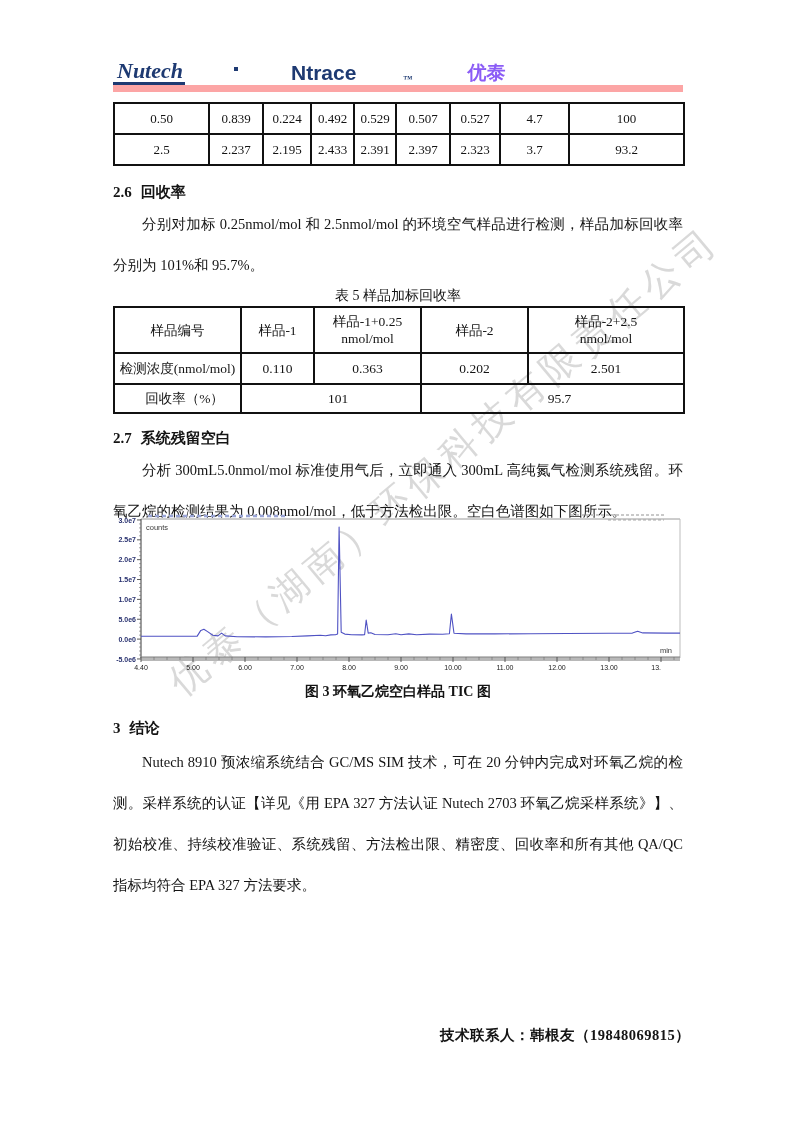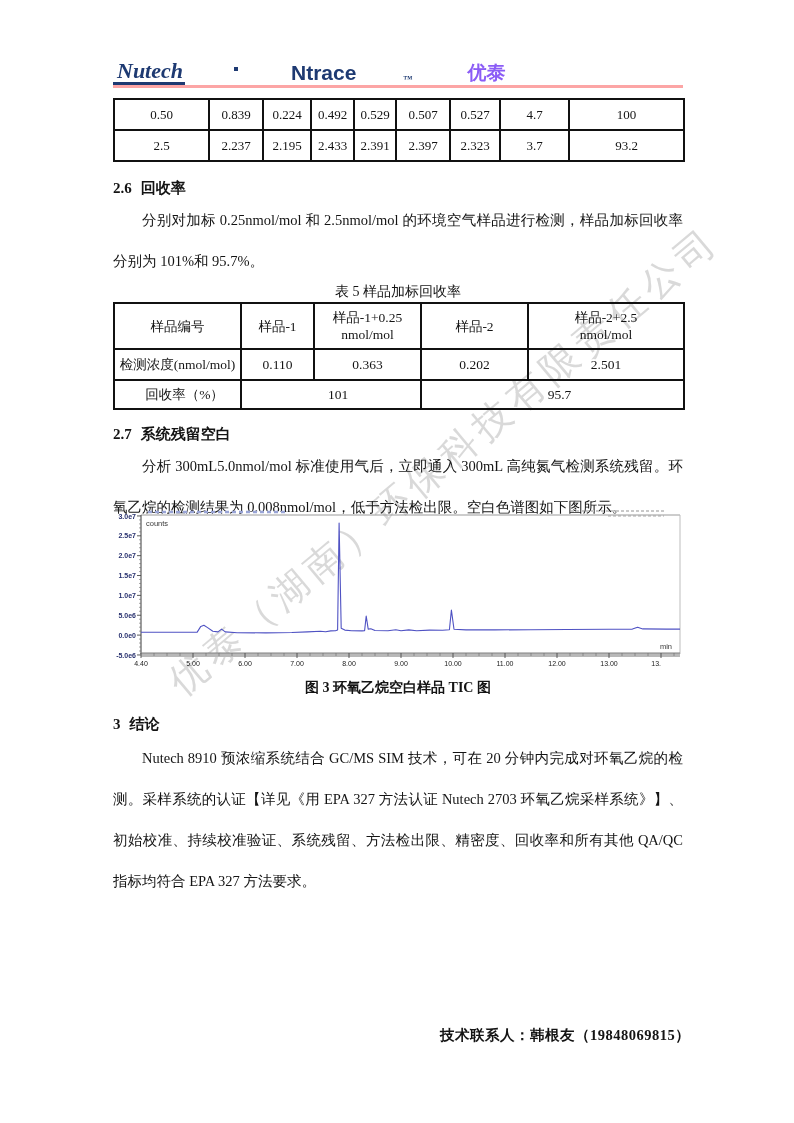--- a/index.html
+++ b/index.html
@@ -5,21 +5,21 @@
   html,body{margin:0;padding:0;background:#ffffff;}
   .page{position:relative;width:794px;height:1123px;background:#fff;overflow:hidden;
         font-family:"Liberation Serif","DejaVu Serif",serif;color:#141414;}
   .watermark{position:absolute;left:158px;top:668px;z-index:0;
              transform:rotate(-40deg);transform-origin:0 0;
              font-size:38px;letter-spacing:6px;color:rgba(175,175,175,0.48);
              white-space:nowrap;font-family:"Liberation Sans","DejaVu Sans",sans-serif;}
   .content{position:absolute;left:113px;top:55px;width:570px;z-index:1;}
 
   
-  .logo-row{height:30px;border-bottom:3px solid #fca5a5;display:flex;align-items:flex-end;gap:47px;}
+  .logo-row{height:30px;border-bottom:7px solid #fca5a5;display:flex;align-items:flex-end;gap:47px;}
   .logo-nutech{font-family:"Liberation Serif",serif;font-style:italic;font-weight:bold;
                font-size:22px;color:#1e3a72;border-bottom:3px solid #1e3a72;line-height:22px;padding:0 2px 0 4px;}
   .logo-dot{width:4px;height:4px;background:#1e3a72;display:inline-block;margin:0 6px 14px 2px;}
   .logo-ntrace{font-family:"Liberation Sans","DejaVu Sans",sans-serif;font-weight:bold;
                font-size:21px;color:#1e3a72;line-height:24px;}
   .logo-tm{font-size:9px;color:#1e3a72;vertical-align:top;line-height:12px;font-weight:bold;}
   .logo-cn{font-size:19px;color:#8b5cf6;font-weight:bold;margin-left:8px;line-height:24px;}
 
   
   table{border-collapse:collapse;width:570px;table-layout:fixed;}

